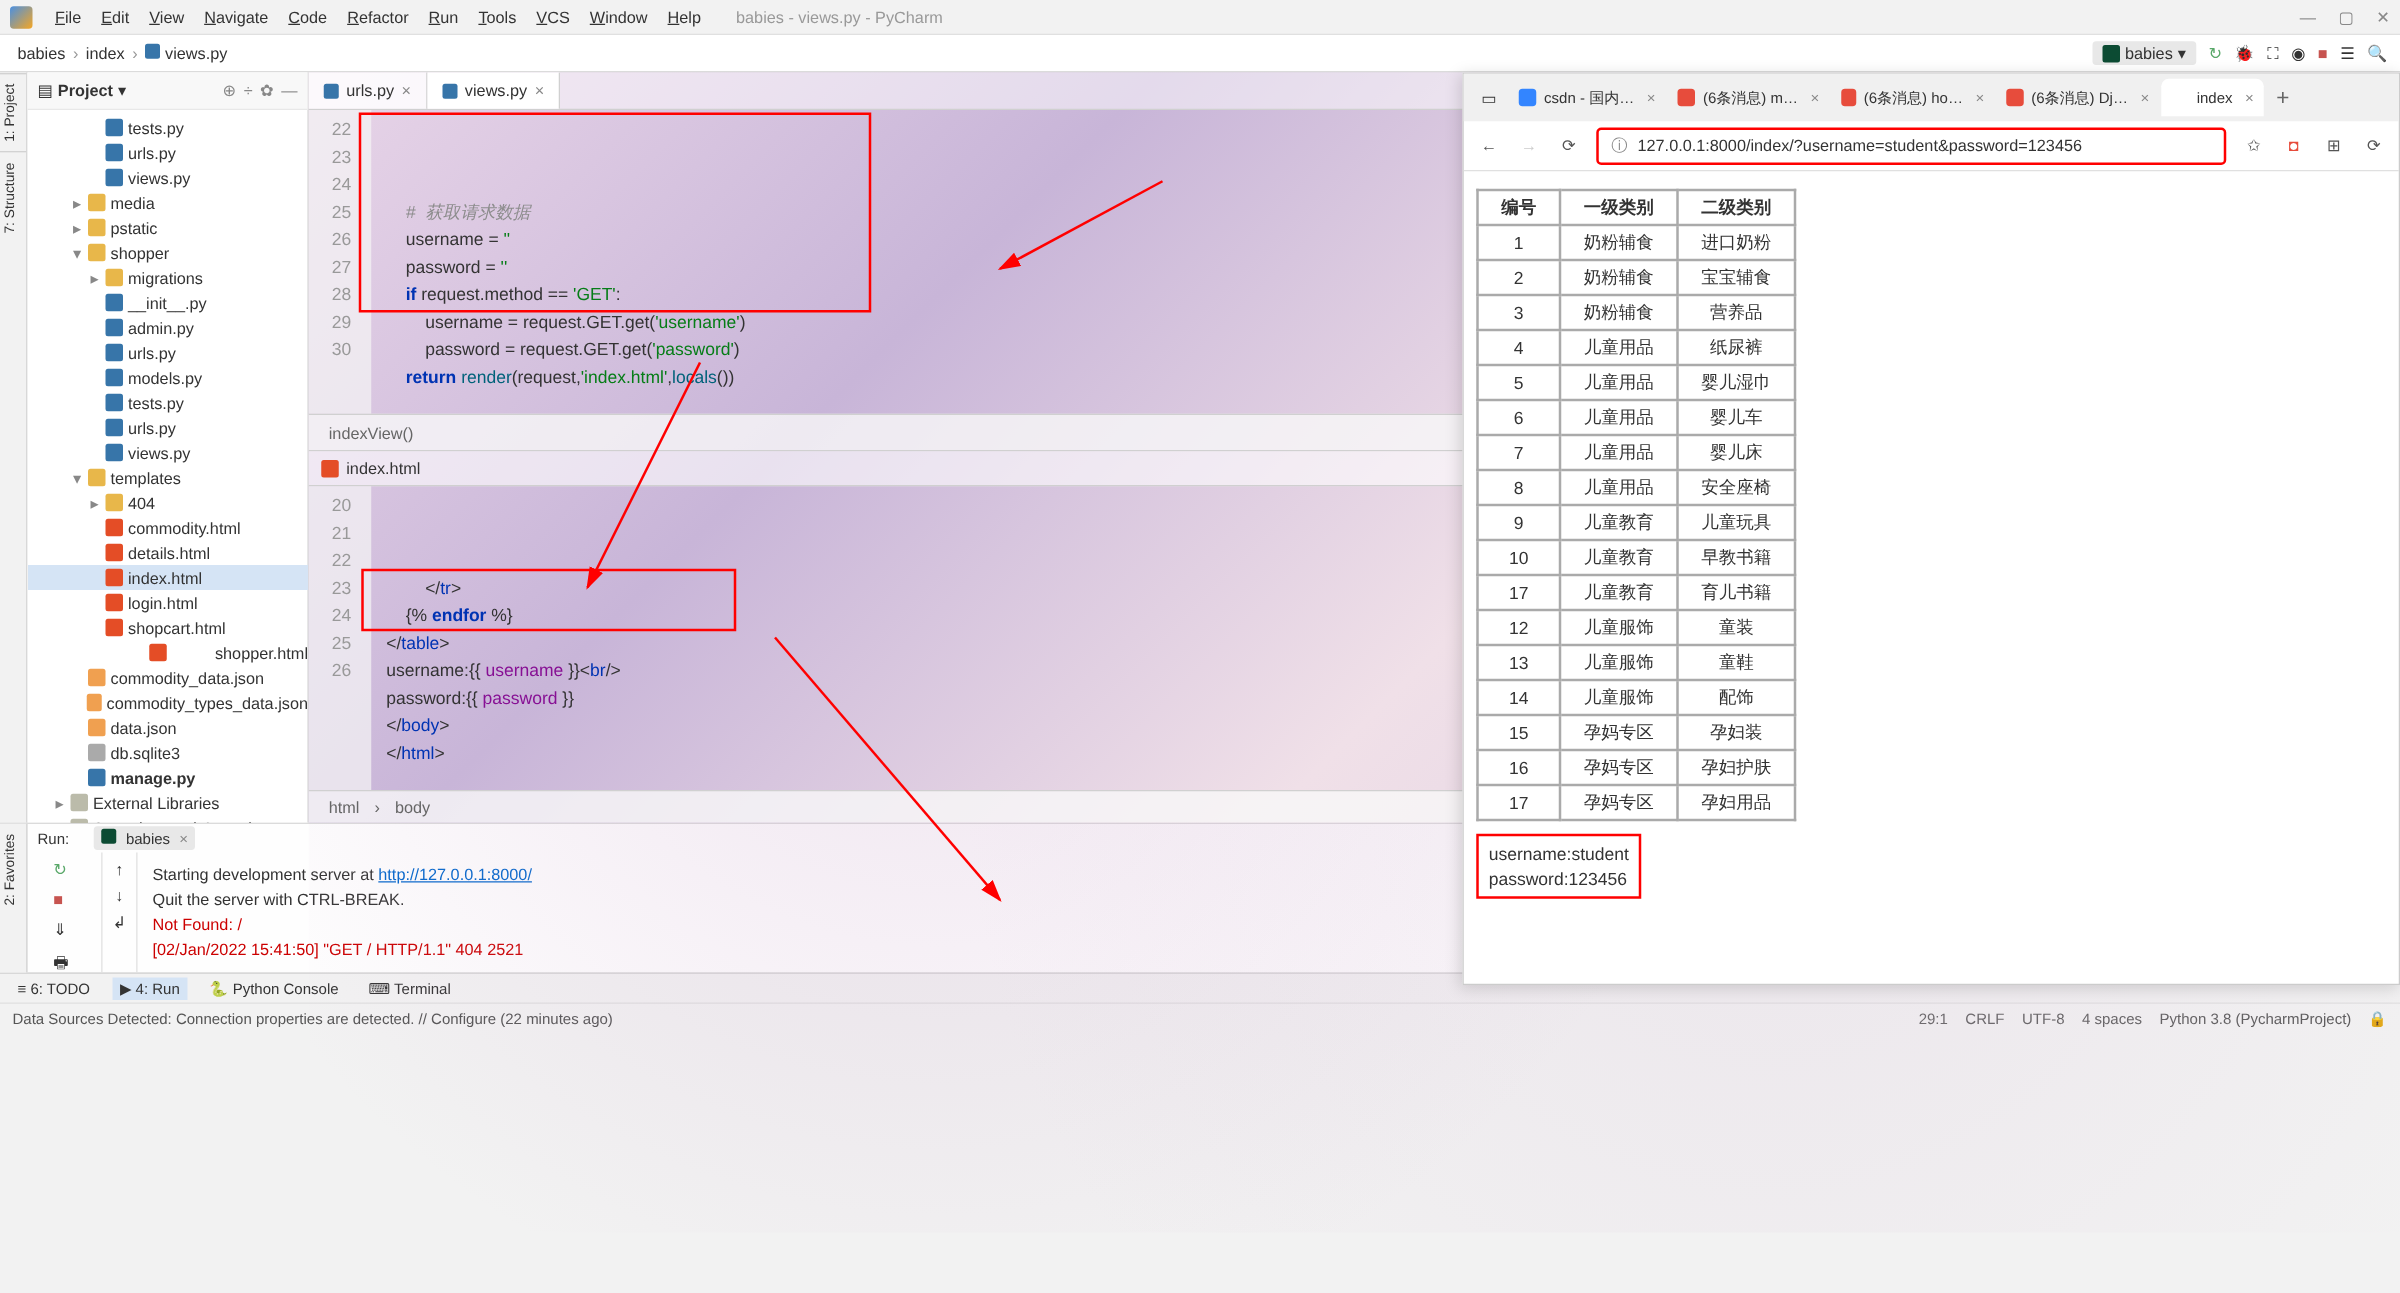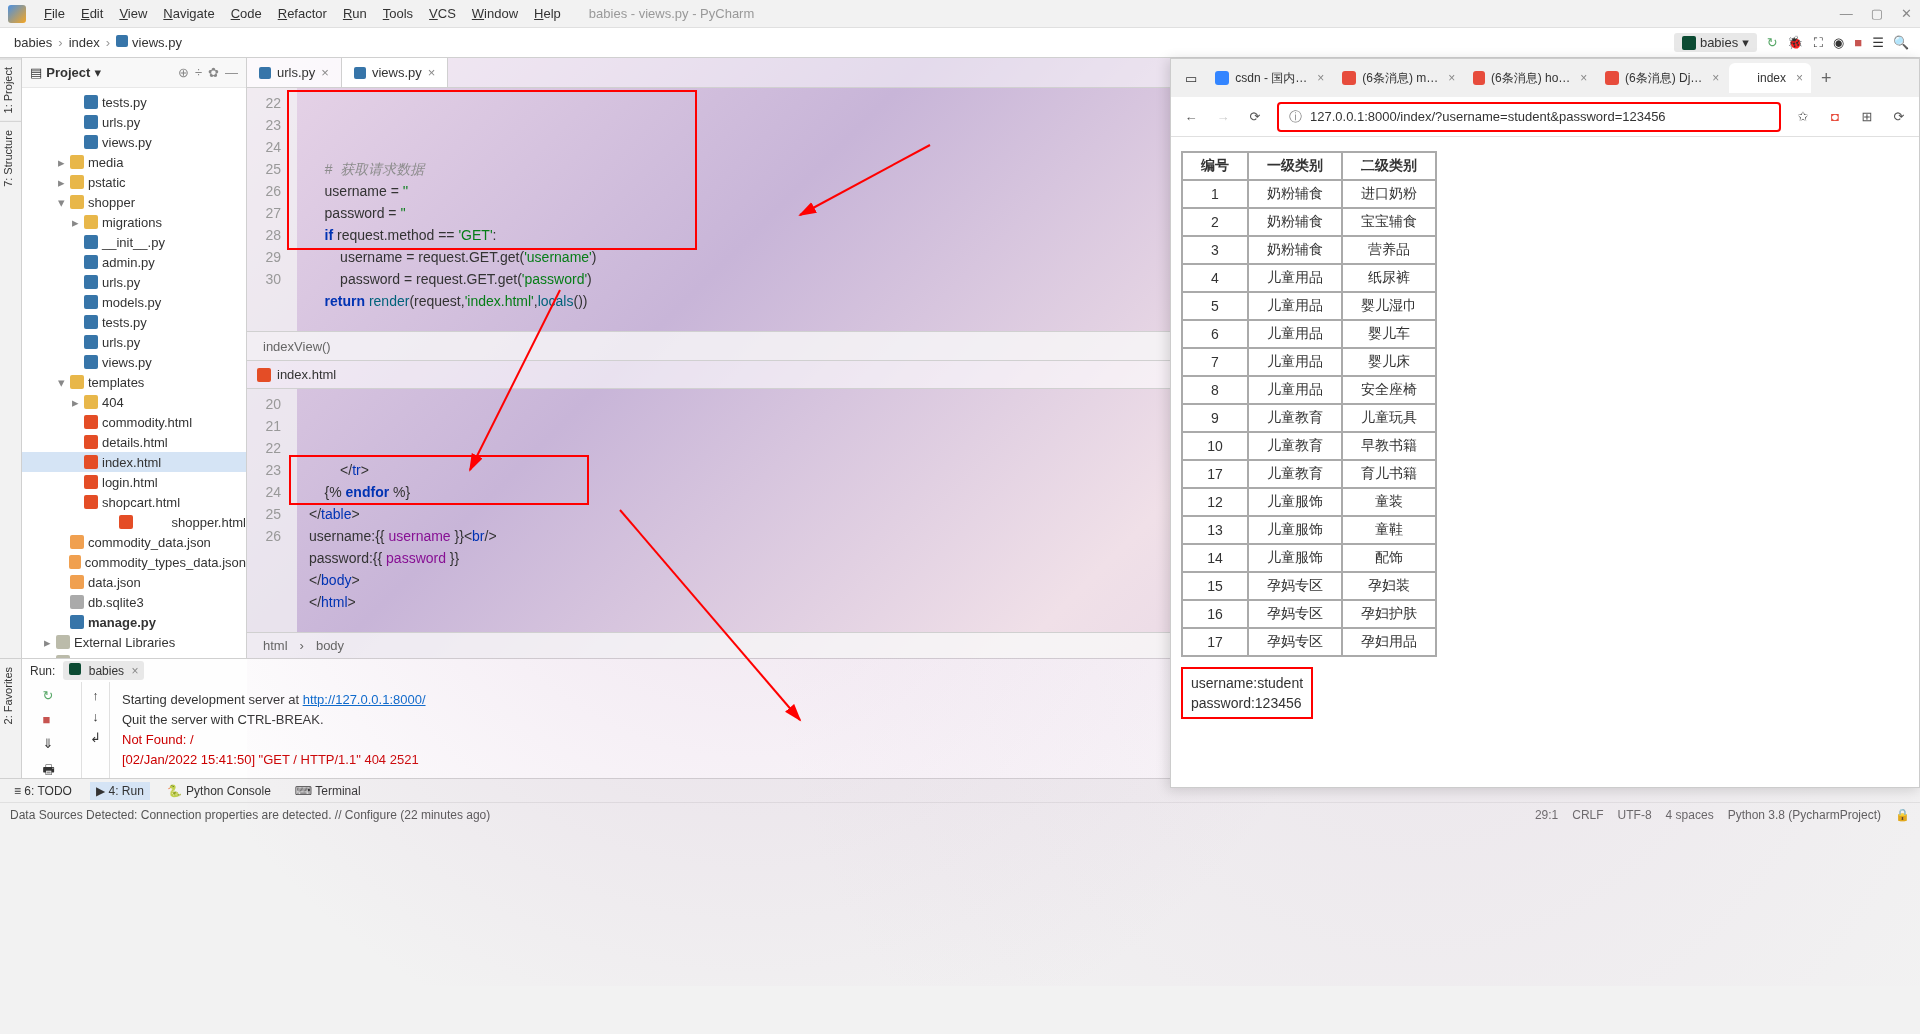--- a/index.html
+++ b/index.html
@@ -346,21 +346,21 @@
   </div>
 </div>
 
 <div class="bottom-panel">
   <div style="width:22px;background:#f2f2f2;border-right:1px solid #d0d0d0;writing-mode:vertical-rl;display:flex">
     <div style="padding:8px 2px;font-size:11px;transform:rotate(180deg)">2: Favorites</div>
   </div>
   <div class="run-wrap">
     <div class="run-header">
       <span>Run:</span>
-      <span style="margin-left:8px;background:#e8e8e8;padding:2px 6px;border-radius:3px">
+      <span style="margin-left:20px;background:#e8e8e8;padding:2px 6px;border-radius:3px">
         <span style="width:12px;height:12px;background:#0c4b33;border-radius:2px;display:inline-block;margin-right:4px"></span>
         <span>babies</span>
         <span style="margin-left:4px;color:#888">×</span>
       </span>
     </div>
     <div style="display:flex;flex:1">
       <div class="side">
         <span class="btn" style="color:#59a869">↻</span>
         <span class="btn" style="color:#c75450">■</span>
         <span class="btn">⇓</span>

